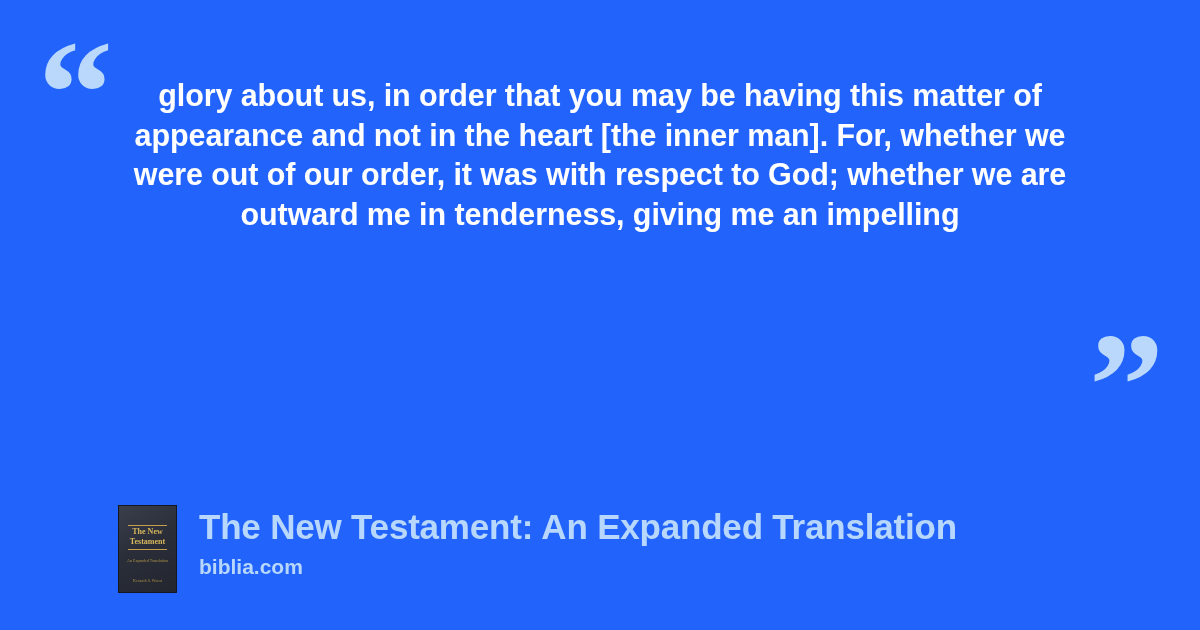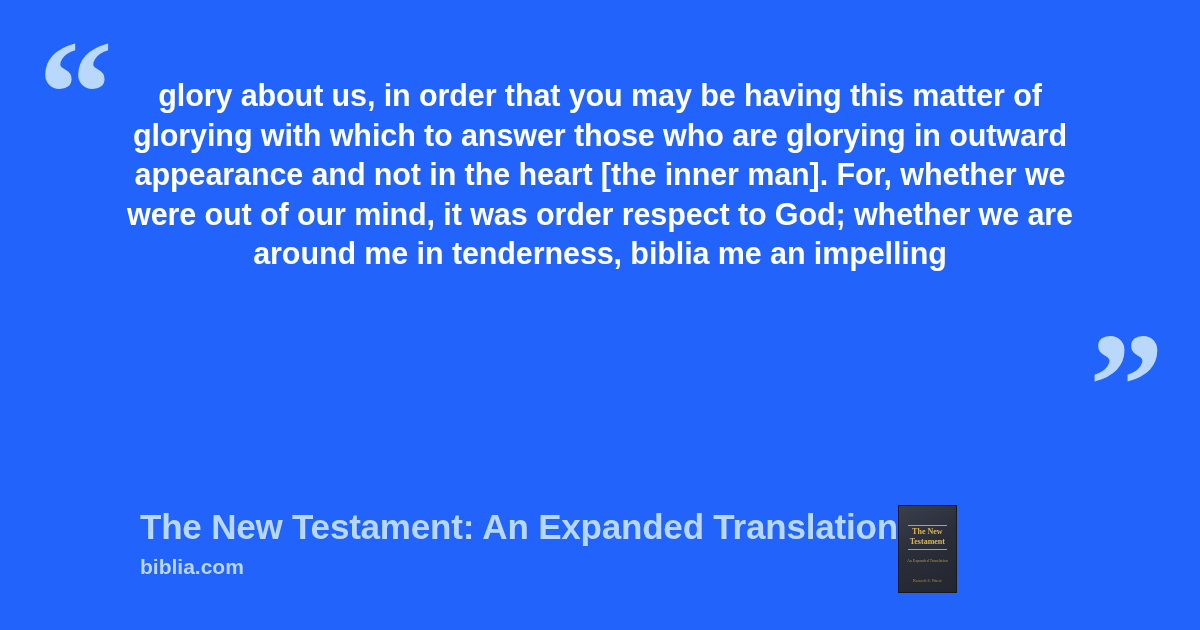--- a/index.html
+++ b/index.html
@@ -142,38 +142,37 @@
 </style>
 </head>
 <body>
 
 <div id="card">
 
   <span class="quote-mark" id="quote-open">“</span>
 
   <div id="quote-block">
     <span class="quote-line">glory about us, in order that you may be having this matter of</span>
-    <span class="quote-line">glorying with which to answer those who are glorying in outward</span>
     <span class="quote-line">appearance and not in the heart [the inner man]. For, whether we</span>
-    <span class="quote-line">were out of our mind, it was order respect to God; whether we are</span>
-    <span class="quote-line">around me in tenderness, biblia me an impelling</span>
+    <span class="quote-line">were out of our order, it was with respect to God; whether we are</span>
+    <span class="quote-line">outward me in tenderness, giving me an impelling</span>
   </div>
 
   <span class="quote-mark" id="quote-close">”</span>
 
   <div id="footer">
-
-    <div id="footer-text">
-      <div id="source-title">The New Testament: An Expanded Translation</div>
-      <div id="source-site">biblia.com</div>
-    </div>
 
     <div id="book-cover">
       <div class="rule top"></div>
       <div id="cover-title">The New Testament</div>
       <div class="rule bottom"></div>
       <div id="cover-subtitle">An Expanded Translation</div>
       <div id="cover-author">Kenneth S. Wuest</div>
     </div>
 
+    <div id="footer-text">
+      <div id="source-title">The New Testament: An Expanded Translation</div>
+      <div id="source-site">biblia.com</div>
+    </div>
+
   </div>
 
 </div>
 
 </body></html>

